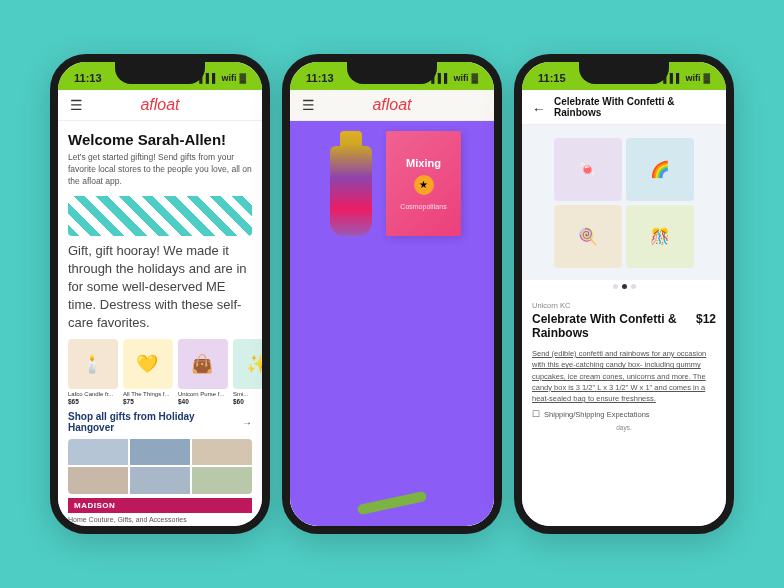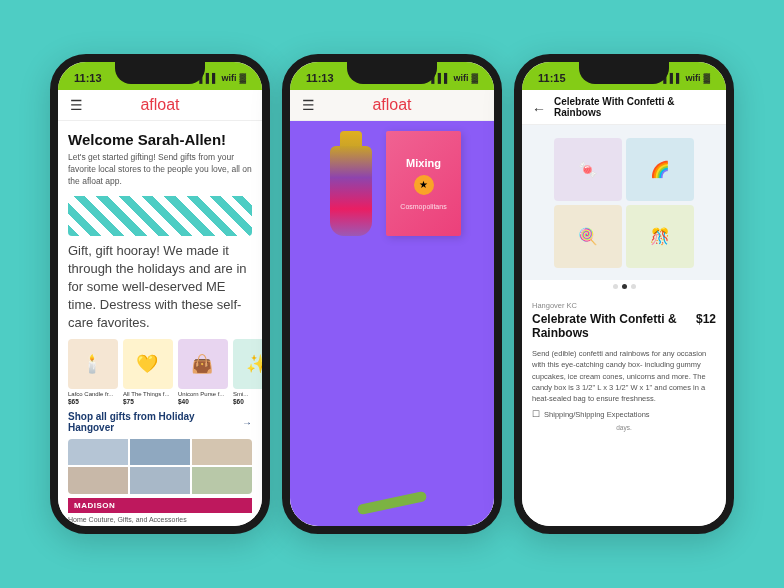--- a/index.html
+++ b/index.html
@@ -62,21 +62,21 @@
     
     .app-header {
       display: flex;
       align-items: center;
       justify-content: center;
       padding: 6px 12px;
       border-bottom: 1px solid #eee;
       position: relative;
     }
     .hamburger { position: absolute; left: 12px; font-size: 14px; color: #333; }
-    .app-logo { color: #e63946; font-size: 16px; font-weight: 300; }
+    .app-logo { color: #e63946; font-size: 16px; font-style: italic; font-weight: 300; }
     .home-content { flex: 1; overflow-y: auto; padding: 10px 10px 1px; }
     .welcome-title { font-size: 15px; font-weight: 700; color: #111; margin-bottom: 4px; }
     .welcome-subtitle { font-size: 8.5px; color: #555; line-height: 1.4; margin-bottom: 8px; }
     .banner-pattern {
       height: 40px;
       background: repeating-linear-gradient(45deg, #4ecdc4 0px, #4ecdc4 8px, #fff 8px, #fff 16px);
       border-radius: 4px;
       margin-bottom: 6px;
     }
     .section-header {
@@ -185,21 +185,21 @@
       justify-content: center;
       gap: 4px;
       padding: 4px;
     }
     .dot { width: 5px; height: 5px; border-radius: 50%; background: #ddd; }
     .dot.active { background: #333; }
     .product-detail-content { padding: 8px 10px; flex: 1; overflow-y: auto; }
     .store-tag { font-size: 7.5px; color: #888; margin-bottom: 2px; }
     .product-detail-name { font-size: 12px; font-weight: 700; color: #111; margin-bottom: 3px; }
     .product-detail-price { font-size: 12px; font-weight: 700; color: #111; }
-    .product-description { font-size: 7.5px; color: #555; line-height: 1.5; margin-top: 5px; margin-bottom: 5px; }
+    .product-description { font-size: 7.5px; color: #555; line-height: 1.5; margin-top: 5px; margin-bottom: 5px; text-decoration: underline; }
     .shipping-link { display: flex; align-items: center; gap: 4px; color: #555; font-size: 7.5px; margin-bottom: 5px; }
     .gift-button {
       background: #2196f3;
       color: #fff;
       border: none;
       border-radius: 8px;
       padding: 10px;
       text-align: center;
       font-size: 12px;
       font-weight: 600;
@@ -365,21 +365,21 @@
           <div class="candy-cell candy-cell-3">🍭</div>
           <div class="candy-cell candy-cell-4">🎊</div>
         </div>
       </div>
       <div class="image-dots">
         <div class="dot"></div>
         <div class="dot active"></div>
         <div class="dot"></div>
       </div>
       <div class="product-detail-content">
-        <div class="store-tag">Hangover KC</div>
+        <div class="store-tag">Unicorn KC</div>
         <div class="name-price-row">
           <div class="product-detail-name">Celebrate With Confetti &amp; Rainbows</div>
           <div class="product-detail-price">$12</div>
         </div>
         <div class="product-description">Send (edible) confetti and rainbows for any occasion with this eye-catching candy box- including gummy cupcakes, ice cream cones, unicorns and more.
 
 The candy box is 3 1/2" L x 3 1/2" W x 1" and comes in a heat-sealed bag to ensure freshness.</div>
         <div class="shipping-link">
           <span style="font-size:9px;">☐</span>
           <span>Shipping/Shipping Expectations</span>

